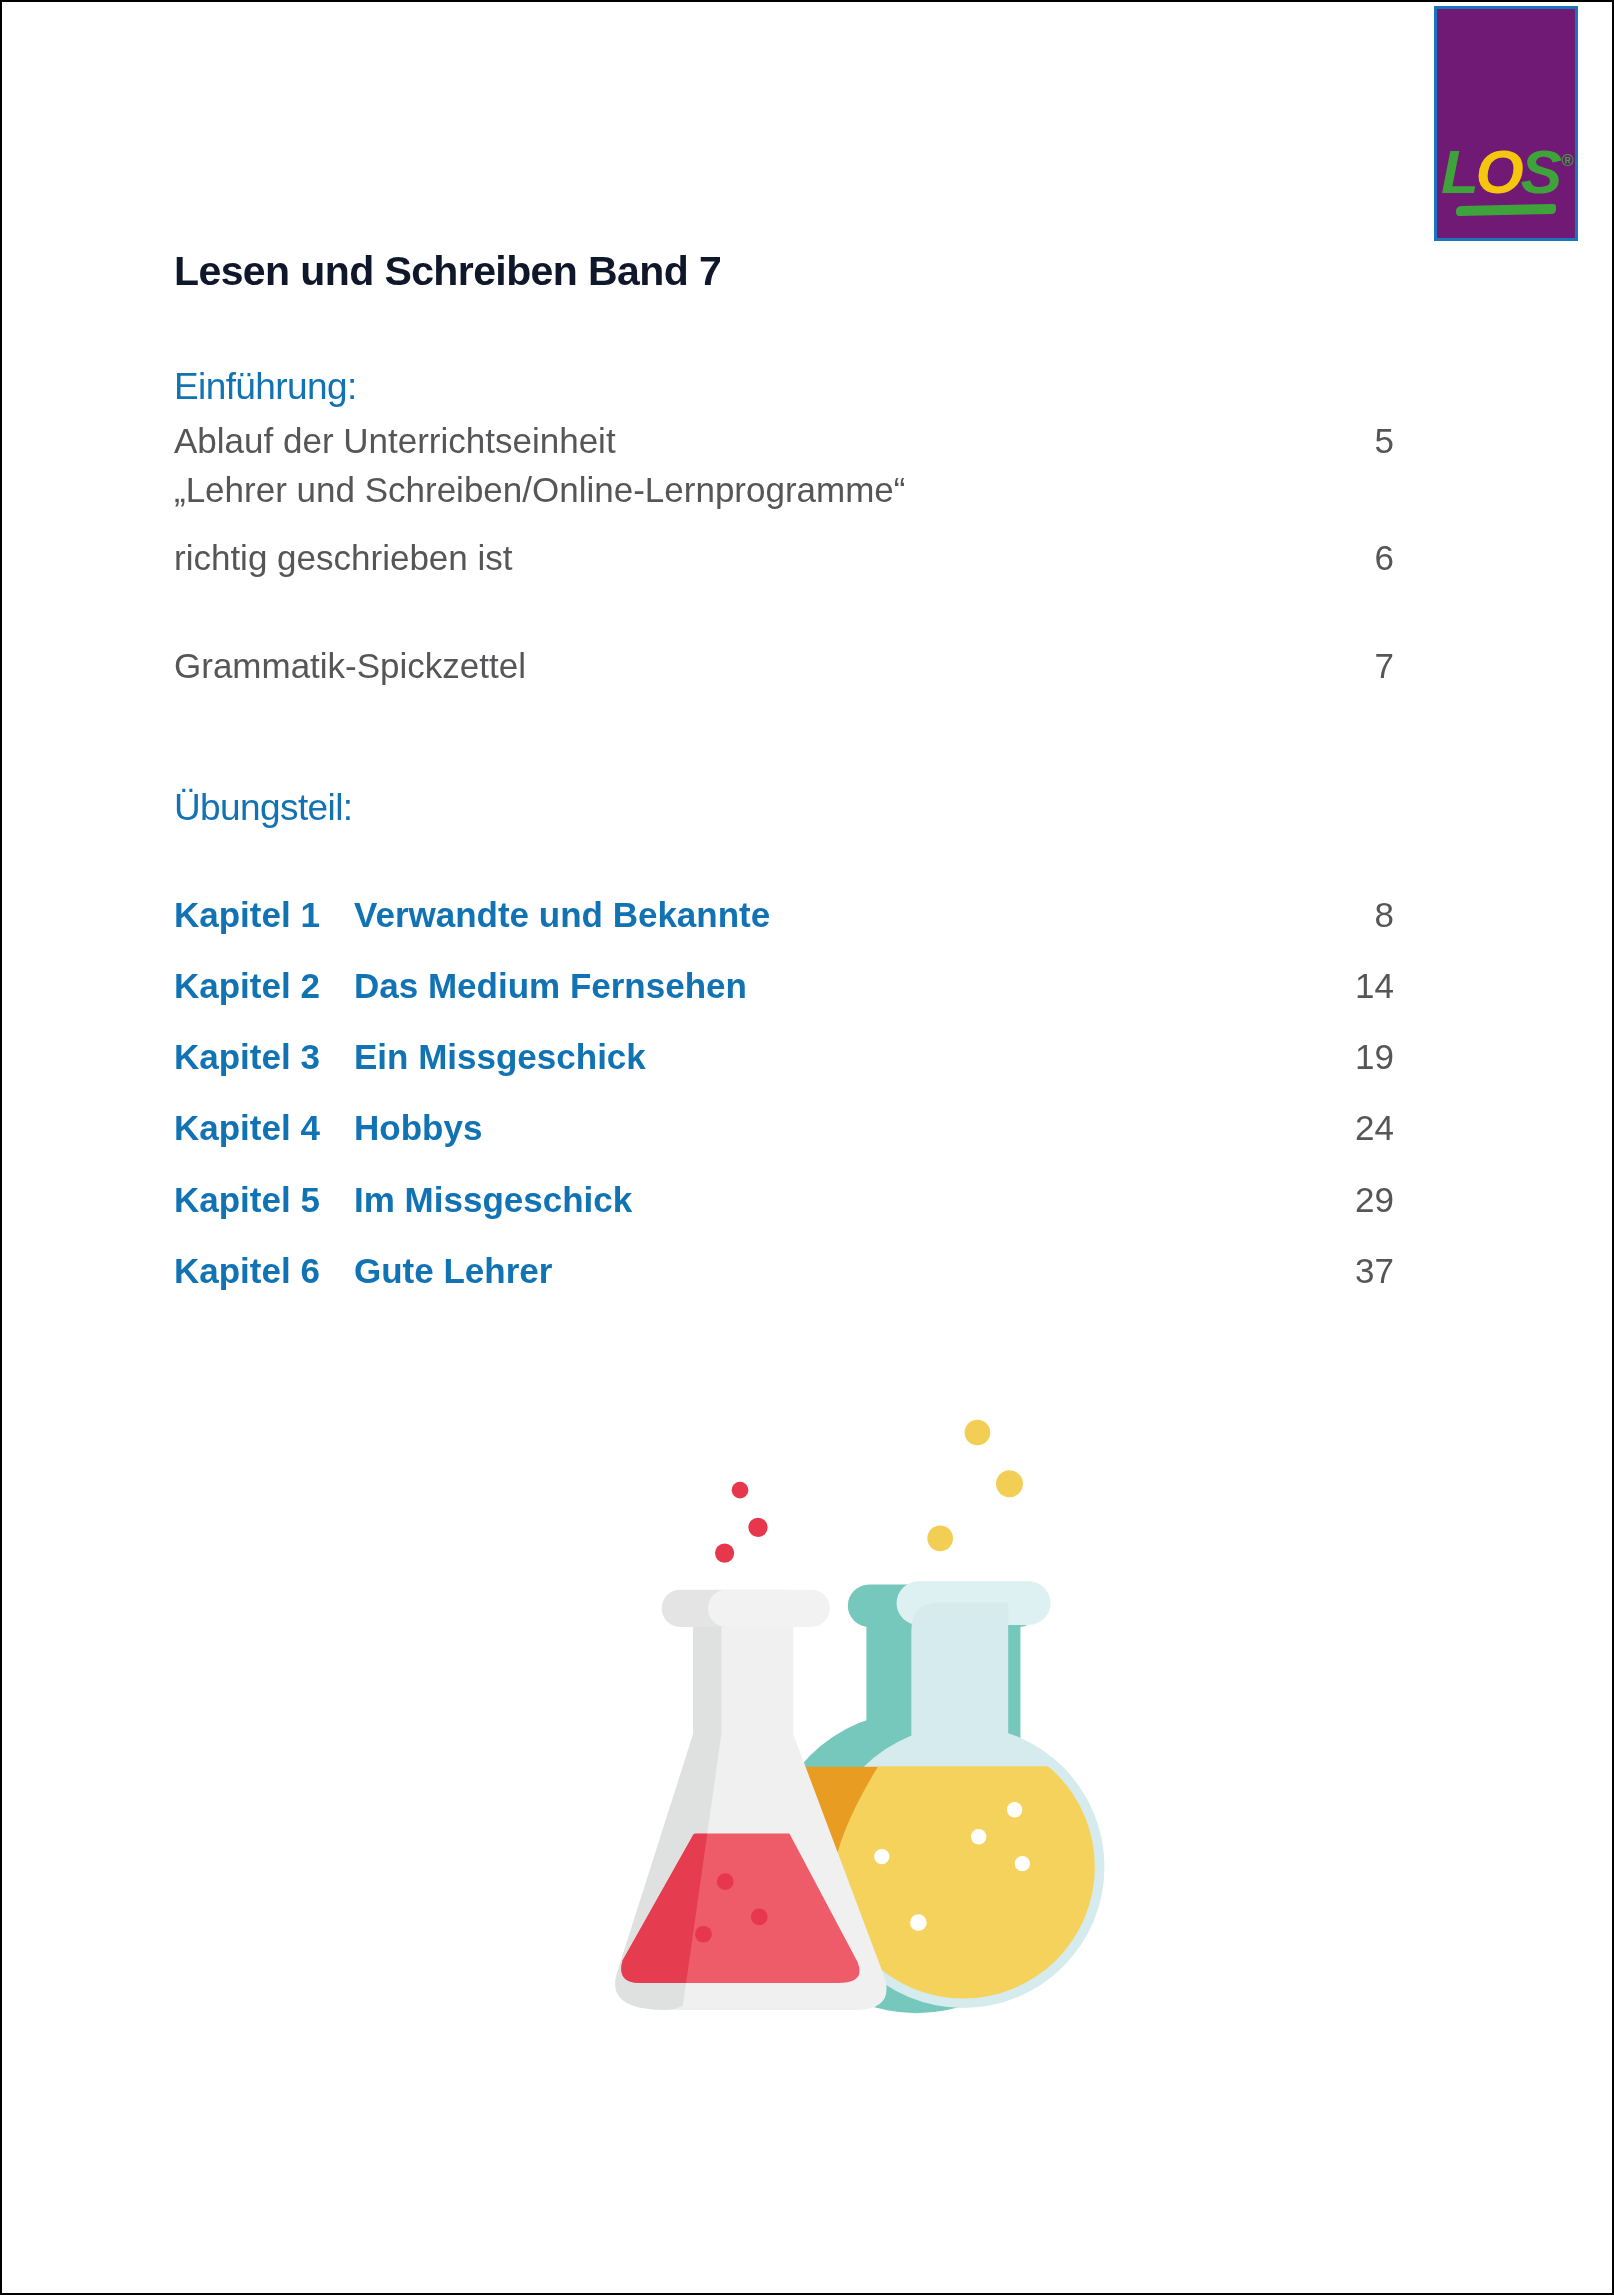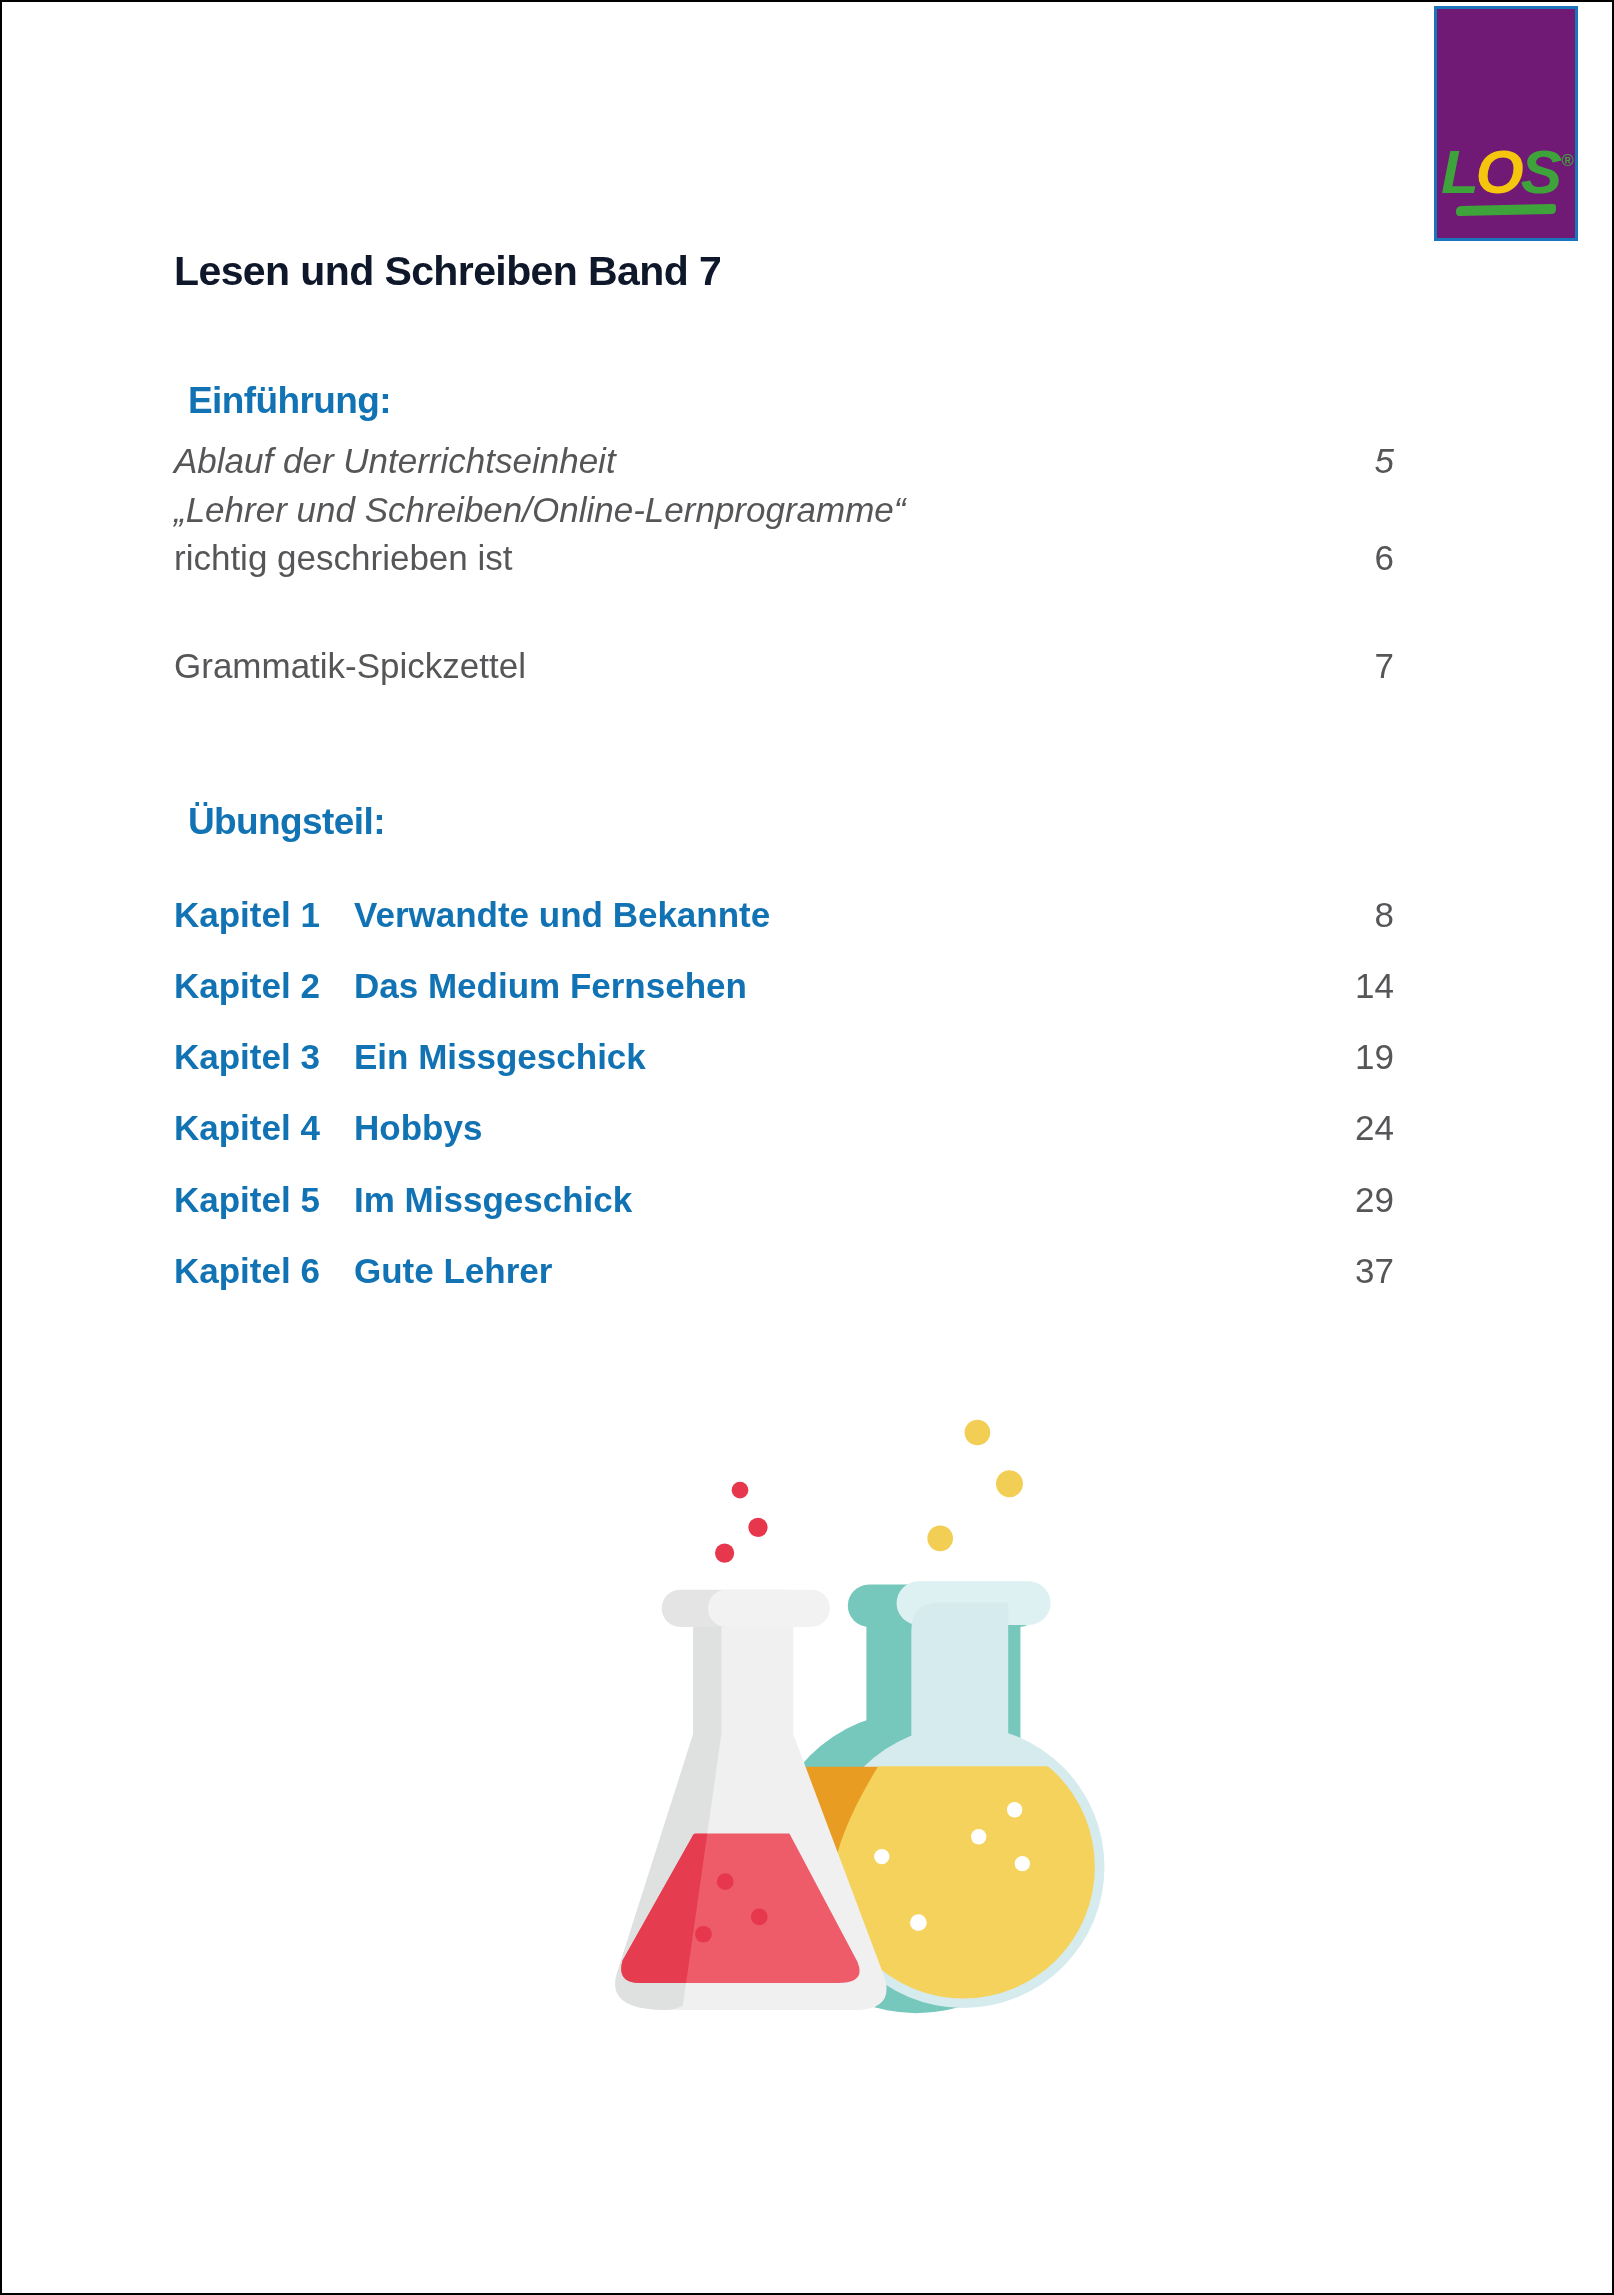--- a/index.html
+++ b/index.html
@@ -30,34 +30,34 @@
   .logo-underline{
     position:absolute;left:19px;bottom:23px;width:100px;height:9.6px;
     background:#3FA33C;border-radius:5.1px 2.6px 4.5px 3.2px;transform:rotate(-1.2deg);
   }
   
   .title{
     position:absolute;left:172px;top:246px;margin:0;
     font-size:41px;font-weight:bold;color:#0f172a;letter-spacing:-0.6px;
   }
   .sec-head{
-    position:absolute;left:172px;margin:14px;
-    font-size:37px;font-weight:bold;color:#1173B3;letter-spacing:-0.6px;
+    position:absolute;left:172px;margin:0;
+    font-size:37px;font-weight:normal;color:#1173B3;letter-spacing:-0.6px;
   }
   .intro-head{top:364px;}
   .ueb-head{top:785px;}
   .row{
     position:absolute;left:172px;width:1220px;
   }
   .entry{font-size:35px;color:#565659;line-height:49px;}
   .entry .etext{padding-right:141px;}
   .num{
     position:absolute;right:0;top:0;font-size:35px;color:#565659;line-height:49px;
   }
-  .e0{top:434px;font-style:italic;} .e1{top:531px;} .e2{top:639px;}
+  .e0{top:414px;} .e1{top:531px;} .e2{top:639px;}
   .chapter{
     font-size:35px;font-weight:bold;color:#1173B3;line-height:40px;white-space:nowrap;
   }
   .chapter .kap{display:inline-block;width:180px;}
   .chapter .num{font-weight:normal;line-height:40px;}
   .c0{top:893px;} .c1{top:964px;} .c2{top:1035px;}
   .c3{top:1106px;} .c4{top:1178px;} .c5{top:1249px;}
   
   .illustration{position:absolute;left:600px;top:1408px;width:507px;height:616px;}
 </style>

